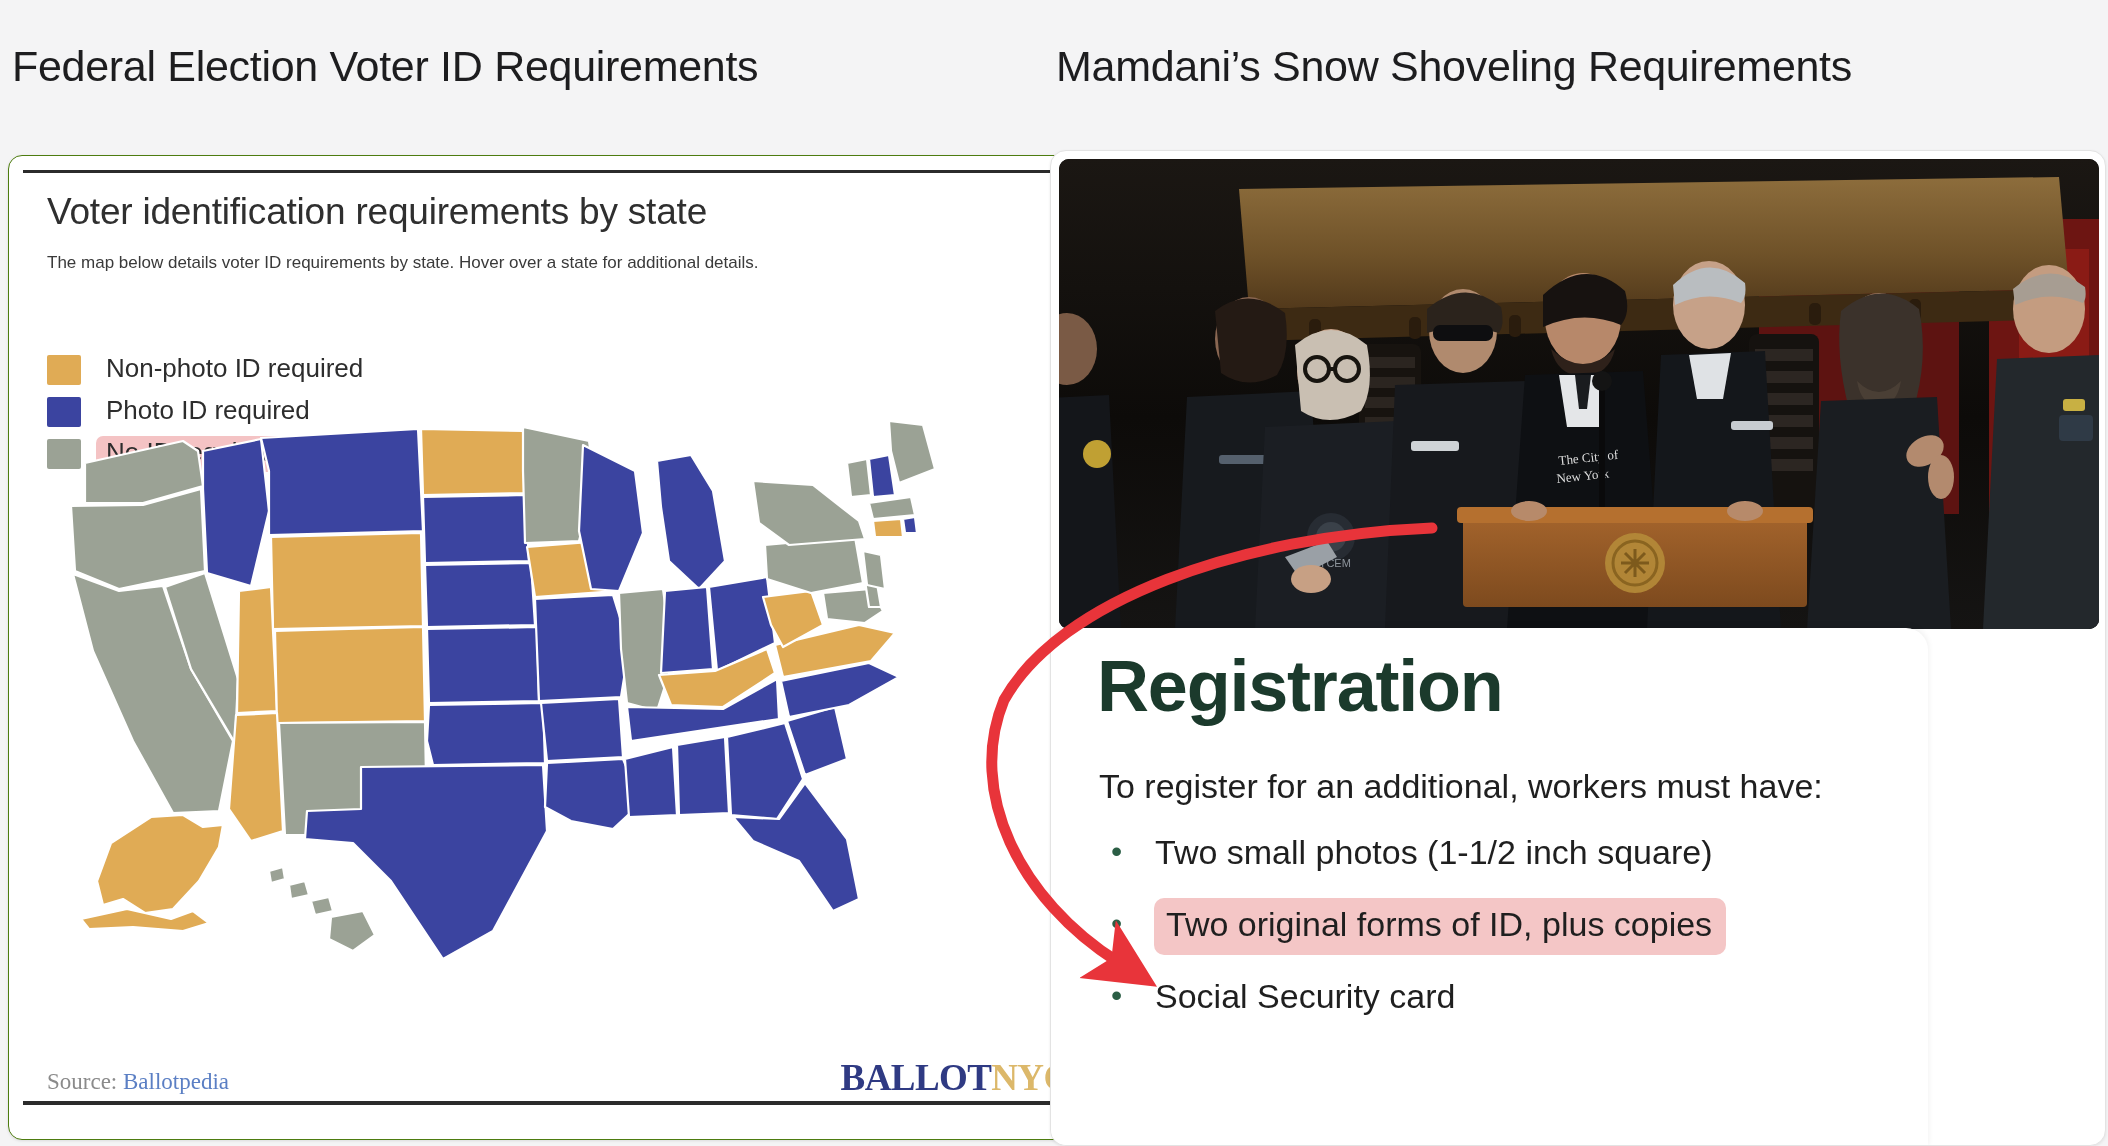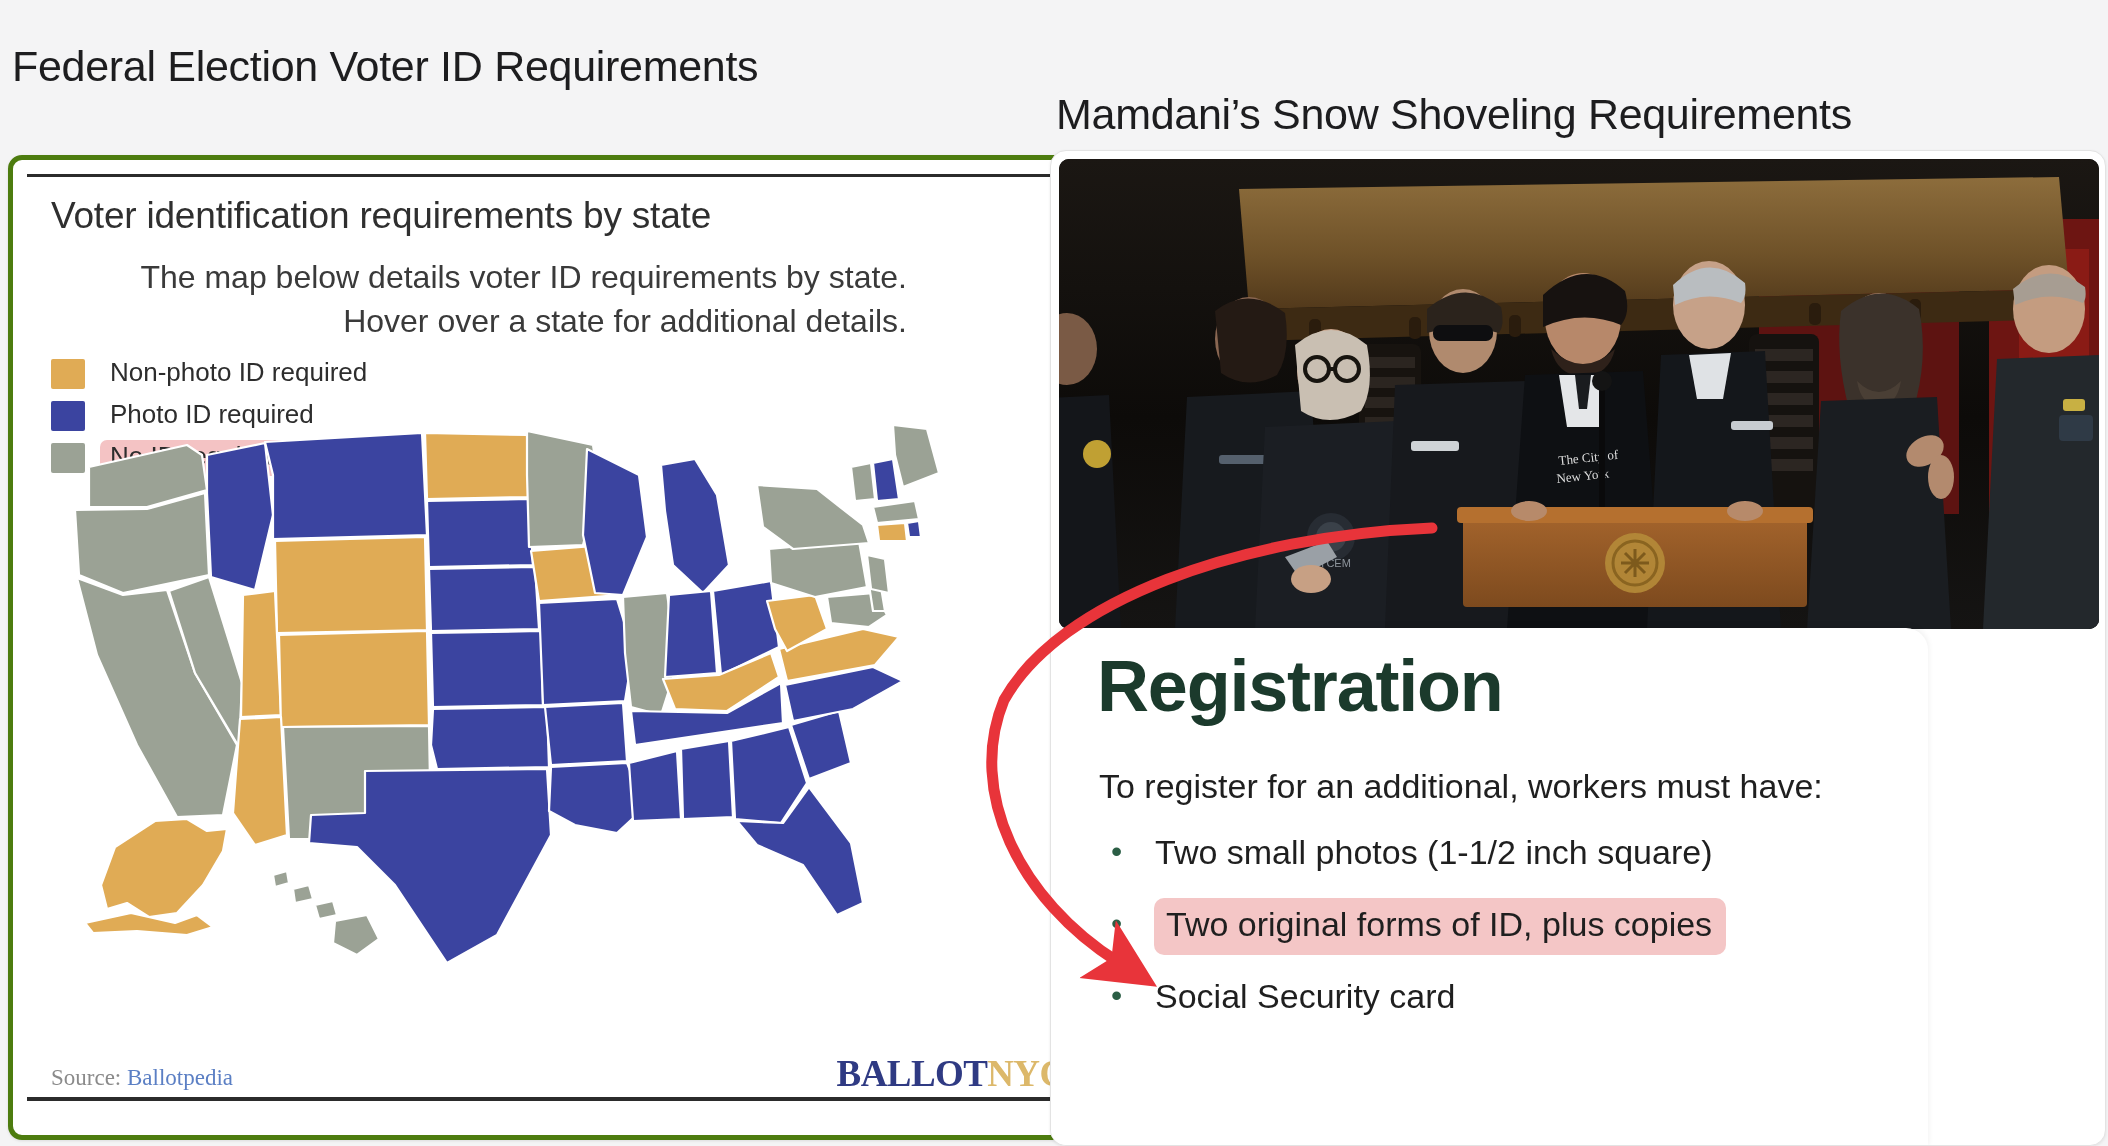--- a/index.html
+++ b/index.html
@@ -22,49 +22,48 @@
 
   .panel-title {
     font-size: 43px;
     font-weight: 400;
     color: #1d1d1f;
     letter-spacing: -0.3px;
     line-height: 1;
     white-space: nowrap;
   }
   .title-left  { position: absolute; left: 12px;  top: 45px; }
-  .title-right { position: absolute; left: 18px;  top: 45px; margin-top: 48px; }
+  .title-right { position: absolute; left: 18px;  top: 45px; }
 
   
   .card-left {
     position: absolute;
     left: 8px; top: 155px;
     width: 1153px; height: 985px;
     background: #ffffff;
-    border: 5px solid #4d7c0f;
+    border: 1px solid #4d7c0f;
     border-radius: 14px;
     box-shadow: 0 1px 3px rgba(0,0,0,0.10);
     overflow: hidden;
-    text-align: right;
   }
   .bp-inner {
     position: absolute;
     left: 14px; top: 14px; right: 14px; bottom: 10px;
     background: #ffffff;
     border-top: 3px solid #2b2b2b;
     overflow: hidden;
   }
   .bp-heading {
     position: absolute; left: 24px; top: 18px;
     font-size: 37px; font-weight: 400; color: #2f2f2f;
     letter-spacing: -0.2px; white-space: nowrap;
   }
   .bp-desc {
     position: absolute; left: 24px; top: 78px; width: 840px;
-    font-size: 32px; line-height: 1.38; color: #3a3a3a; margin-left: 16px;
+    font-size: 17px; line-height: 1.38; color: #3a3a3a;
   }
   .bp-legend { position: absolute; left: 24px; top: 177px; }
   .legend-row {
     display: flex; align-items: center; height: 40px; margin-bottom: 2px;
   }
   .legend-swatch {
     width: 34px; height: 30px; flex: 0 0 34px; border-radius: 2px;
   }
   .legend-label {
     margin-left: 15px; font-size: 26px; color: #2d2d2d;

